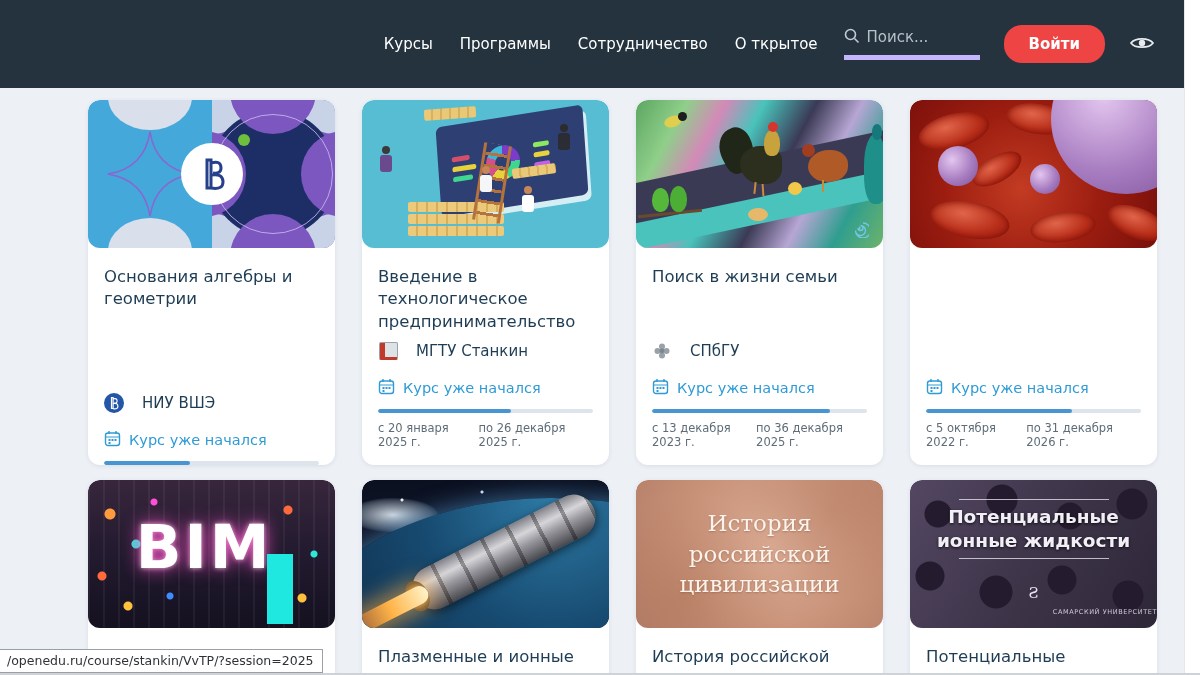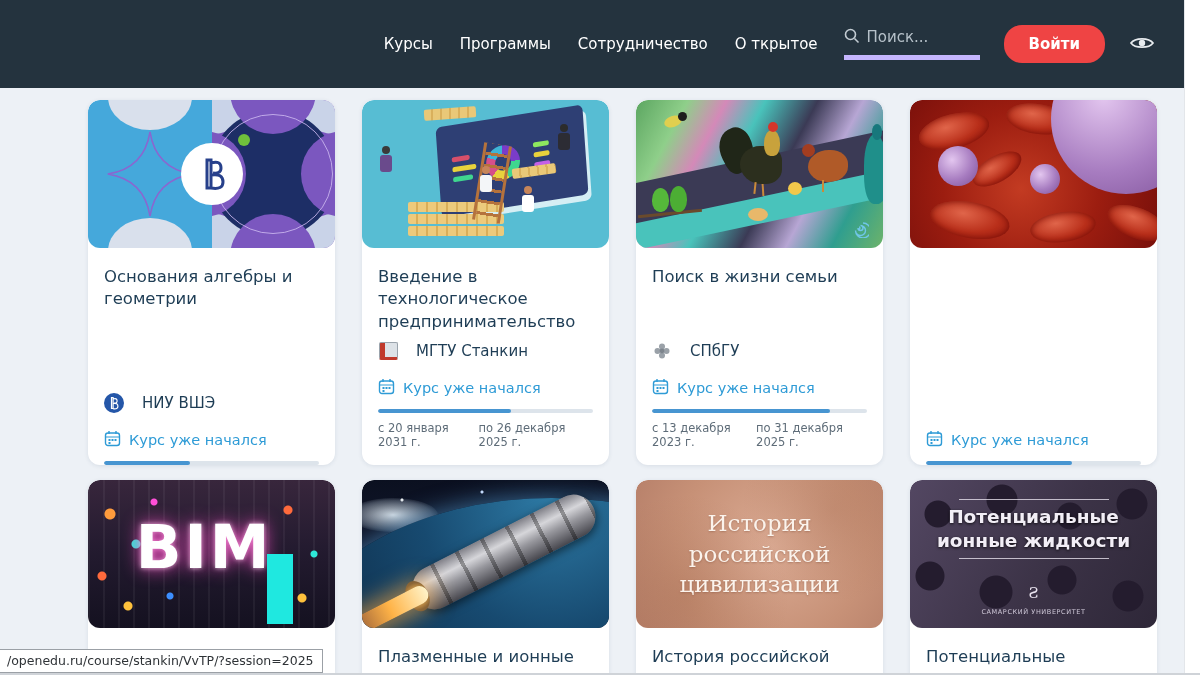--- a/index.html
+++ b/index.html
@@ -218,21 +218,21 @@
       radial-gradient(circle 19px at 86px 112px,#241c2e 0 16px,transparent 17px),
       radial-gradient(circle 17px at 152px 100px,#241c2e 0 14px,transparent 15px),
       radial-gradient(circle 18px at 218px 116px,#241c2e 0 15px,transparent 16px),
       linear-gradient(120deg,#534762 0%,#3c3347 55%,#2e2738 100%);
   }
   .art8 .pot{
     position:absolute;top:14px;left:0;right:0;text-align:center;color:#f2eef6;
     font-weight:bold;font-size:18.5px;line-height:1.3;text-shadow:0 1px 3px rgba(0,0,0,.8);
   }
   .art8 .rule{height:1px;background:rgba(240,235,245,.75);width:150px;margin:5px auto;}
-  .art8 .samara{position:absolute;bottom:12px;left:0;right:0;text-align:center;color:#cfc8d8;font-size:6.5px;letter-spacing:.6px;}
+  .art8 .samara{position:absolute;bottom:12px;left:0;right:0;text-align:right;color:#cfc8d8;font-size:6.5px;letter-spacing:.6px;}
   .art8 .slogo{position:absolute;bottom:26px;left:0;right:0;text-align:center;color:#e8e2ee;font-size:15px;font-family:"DejaVu Serif",serif;}
   
   .ico-stankin{width:17px;height:14px;border:1px solid #9aa3ac;background:linear-gradient(90deg,#c0392b 0 30%,#dde2e7 30% 100%);border-bottom:3px solid #c0392b;border-radius:2px;}
 </style>
 </head>
 <body>
 
 <div class="header">
   <nav class="nav">
     <a>Курсы</a>
@@ -377,21 +377,21 @@
             <rect x="10.5" y="9" width="2" height="2" fill="#2e9bd6"></rect>
             <rect x="4.5" y="12" width="2" height="2" fill="#2e9bd6"></rect>
           </svg>
       </span>
       <span>Курс уже начался</span>
     </div>
     <div class="bar">
         <div class="bar-fill" style="width: 62%;"></div>
       </div>
     <div class="dates">
-      <span>с 20 января 2031 г.</span>
+      <span>с 20 января 2025 г.</span>
       <span>по 26 декабря 2025 г.</span>
     </div>
   </div>
 
   <div class="card">
     <div class="card-img art3">
       <div class="band"></div>
         <div class="river"></div>
       <div class="bird rooster-tail"></div>
         <div class="bird rooster-body"></div>
@@ -444,21 +444,21 @@
             <rect x="4.5" y="12" width="2" height="2" fill="#2e9bd6"></rect>
           </svg>
       </span>
       <span>Курс уже начался</span>
     </div>
     <div class="bar">
         <div class="bar-fill" style="width: 83%;"></div>
       </div>
     <div class="dates">
       <span>с 13 декабря 2023 г.</span>
-      <span>по 31 декабря 2025 г.</span>
+      <span>по 36 декабря 2025 г.</span>
     </div>
   </div>
 
   <div class="card">
     <div class="card-img art4">
       <div class="cell" style="left:8px;top:14px;width:72px;height:34px;transform:rotate(-14deg);"></div>
       <div class="cell" style="left:96px;top:4px;width:64px;height:30px;transform:rotate(8deg);"></div>
       <div class="cell" style="left:176px;top:44px;width:70px;height:32px;transform:rotate(-24deg);"></div>
       <div class="cell" style="left:20px;top:102px;width:80px;height:36px;transform:rotate(10deg);"></div>
       <div class="cell" style="left:120px;top:112px;width:66px;height:30px;transform:rotate(-8deg);"></div>
@@ -481,20 +481,24 @@
             <rect x="7.5" y="9" width="2" height="2" fill="#2e9bd6"></rect>
             <rect x="10.5" y="9" width="2" height="2" fill="#2e9bd6"></rect>
             <rect x="4.5" y="12" width="2" height="2" fill="#2e9bd6"></rect>
           </svg>
       </span>
       <span>Курс уже начался</span>
     </div>
     <div class="bar">
         <div class="bar-fill" style="width: 68%;"></div>
       </div>
+    <div class="dates">
+      <span>с 5 октября 2022 г.</span>
+      <span>по 31 декабря 2026 г.</span>
+    </div>
   </div>
 
   <div class="card">
     <div class="card-img art5">
       <div class="bim">BIM</div>
       <div class="cyanbar"></div>
     </div>
     <div class="card-title">BIM: from sketch to digital</div>
 
   </div>

